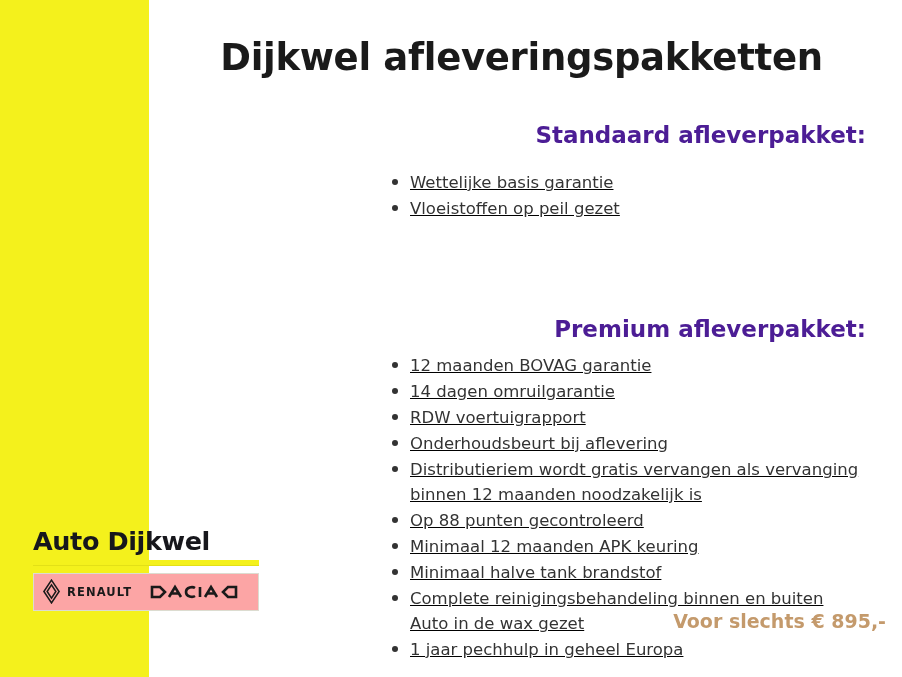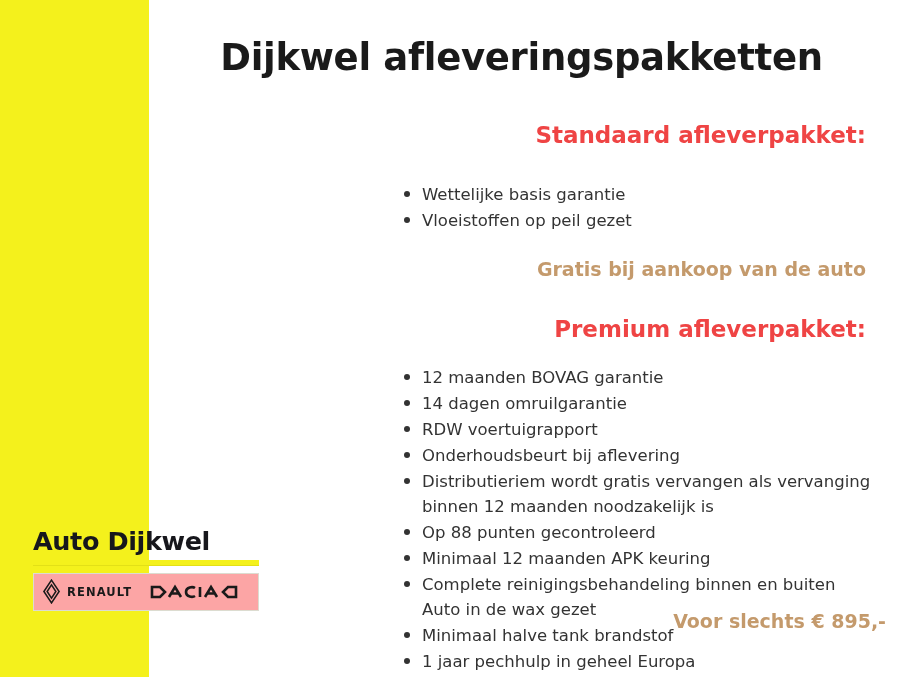--- a/index.html
+++ b/index.html
@@ -40,21 +40,21 @@
     font-weight: bold;
     color: #1a1a1a;
     letter-spacing: -0.3px;
     line-height: 1.1;
   }
   
   .section-heading {
     position: absolute;
     font-size: 23px;
     font-weight: bold;
-    color: #ef4444;
+    color: #4c1d95;
     text-align: right;
   }
   #std-heading {
     left: 300px;
     top: 122px;
     width: 566px;
   }
   #prem-heading {
     left: 300px;
     top: 316px;
@@ -74,23 +74,24 @@
     width: 566px;
   }
   #price-note {
     left: 300px;
     top: 610px;
     width: 586px;
   }
   
   ul.bullets {
     position: absolute;
-    margin: 12px;
+    margin: 0;
     padding: 0;
     list-style: none;
+    text-decoration: underline;
   }
   ul.bullets li {
     position: relative;
     padding-left: 22px;
     font-size: 16.5px;
     color: #333333;
     line-height: 25px;
     margin: 0 0 1px 0;
   }
   ul.bullets li .bullet-dot {
@@ -193,21 +194,20 @@
     <li>
       <span class="bullet-dot"></span>
       <span class="li-text">Wettelijke basis garantie</span>
     </li>
     <li>
       <span class="bullet-dot"></span>
       <span class="li-text">Vloeistoffen op peil gezet</span>
     </li>
   </ul>
 
-  <div class="gold-note" id="gratis-note">Gratis bij aankoop van de auto</div>
 
   <div class="section-heading" id="prem-heading">Premium afleverpakket:</div>
 
   <ul class="bullets" id="prem-list">
     <li>
       <span class="bullet-dot"></span>
       <span class="li-text">12 maanden BOVAG garantie</span>
     </li>
     <li>
       <span class="bullet-dot"></span>
@@ -229,26 +229,26 @@
     <li>
       <span class="bullet-dot"></span>
       <span class="li-text">Op 88 punten gecontroleerd</span>
     </li>
     <li>
       <span class="bullet-dot"></span>
       <span class="li-text">Minimaal 12 maanden APK keuring</span>
     </li>
     <li>
       <span class="bullet-dot"></span>
+      <span class="li-text">Minimaal halve tank brandstof</span>
+    </li>
+    <li>
+      <span class="bullet-dot"></span>
       <span class="li-text">Complete reinigingsbehandeling binnen en buiten</span>
       <span class="li-text2">Auto in de wax gezet</span>
-    </li>
-    <li>
-      <span class="bullet-dot"></span>
-      <span class="li-text">Minimaal halve tank brandstof</span>
     </li>
     <li>
       <span class="bullet-dot"></span>
       <span class="li-text">1 jaar pechhulp in geheel Europa</span>
     </li>
   </ul>
 
   <div class="gold-note" id="price-note">Voor slechts € 895,-</div>
 
   <div class="logo-block">

